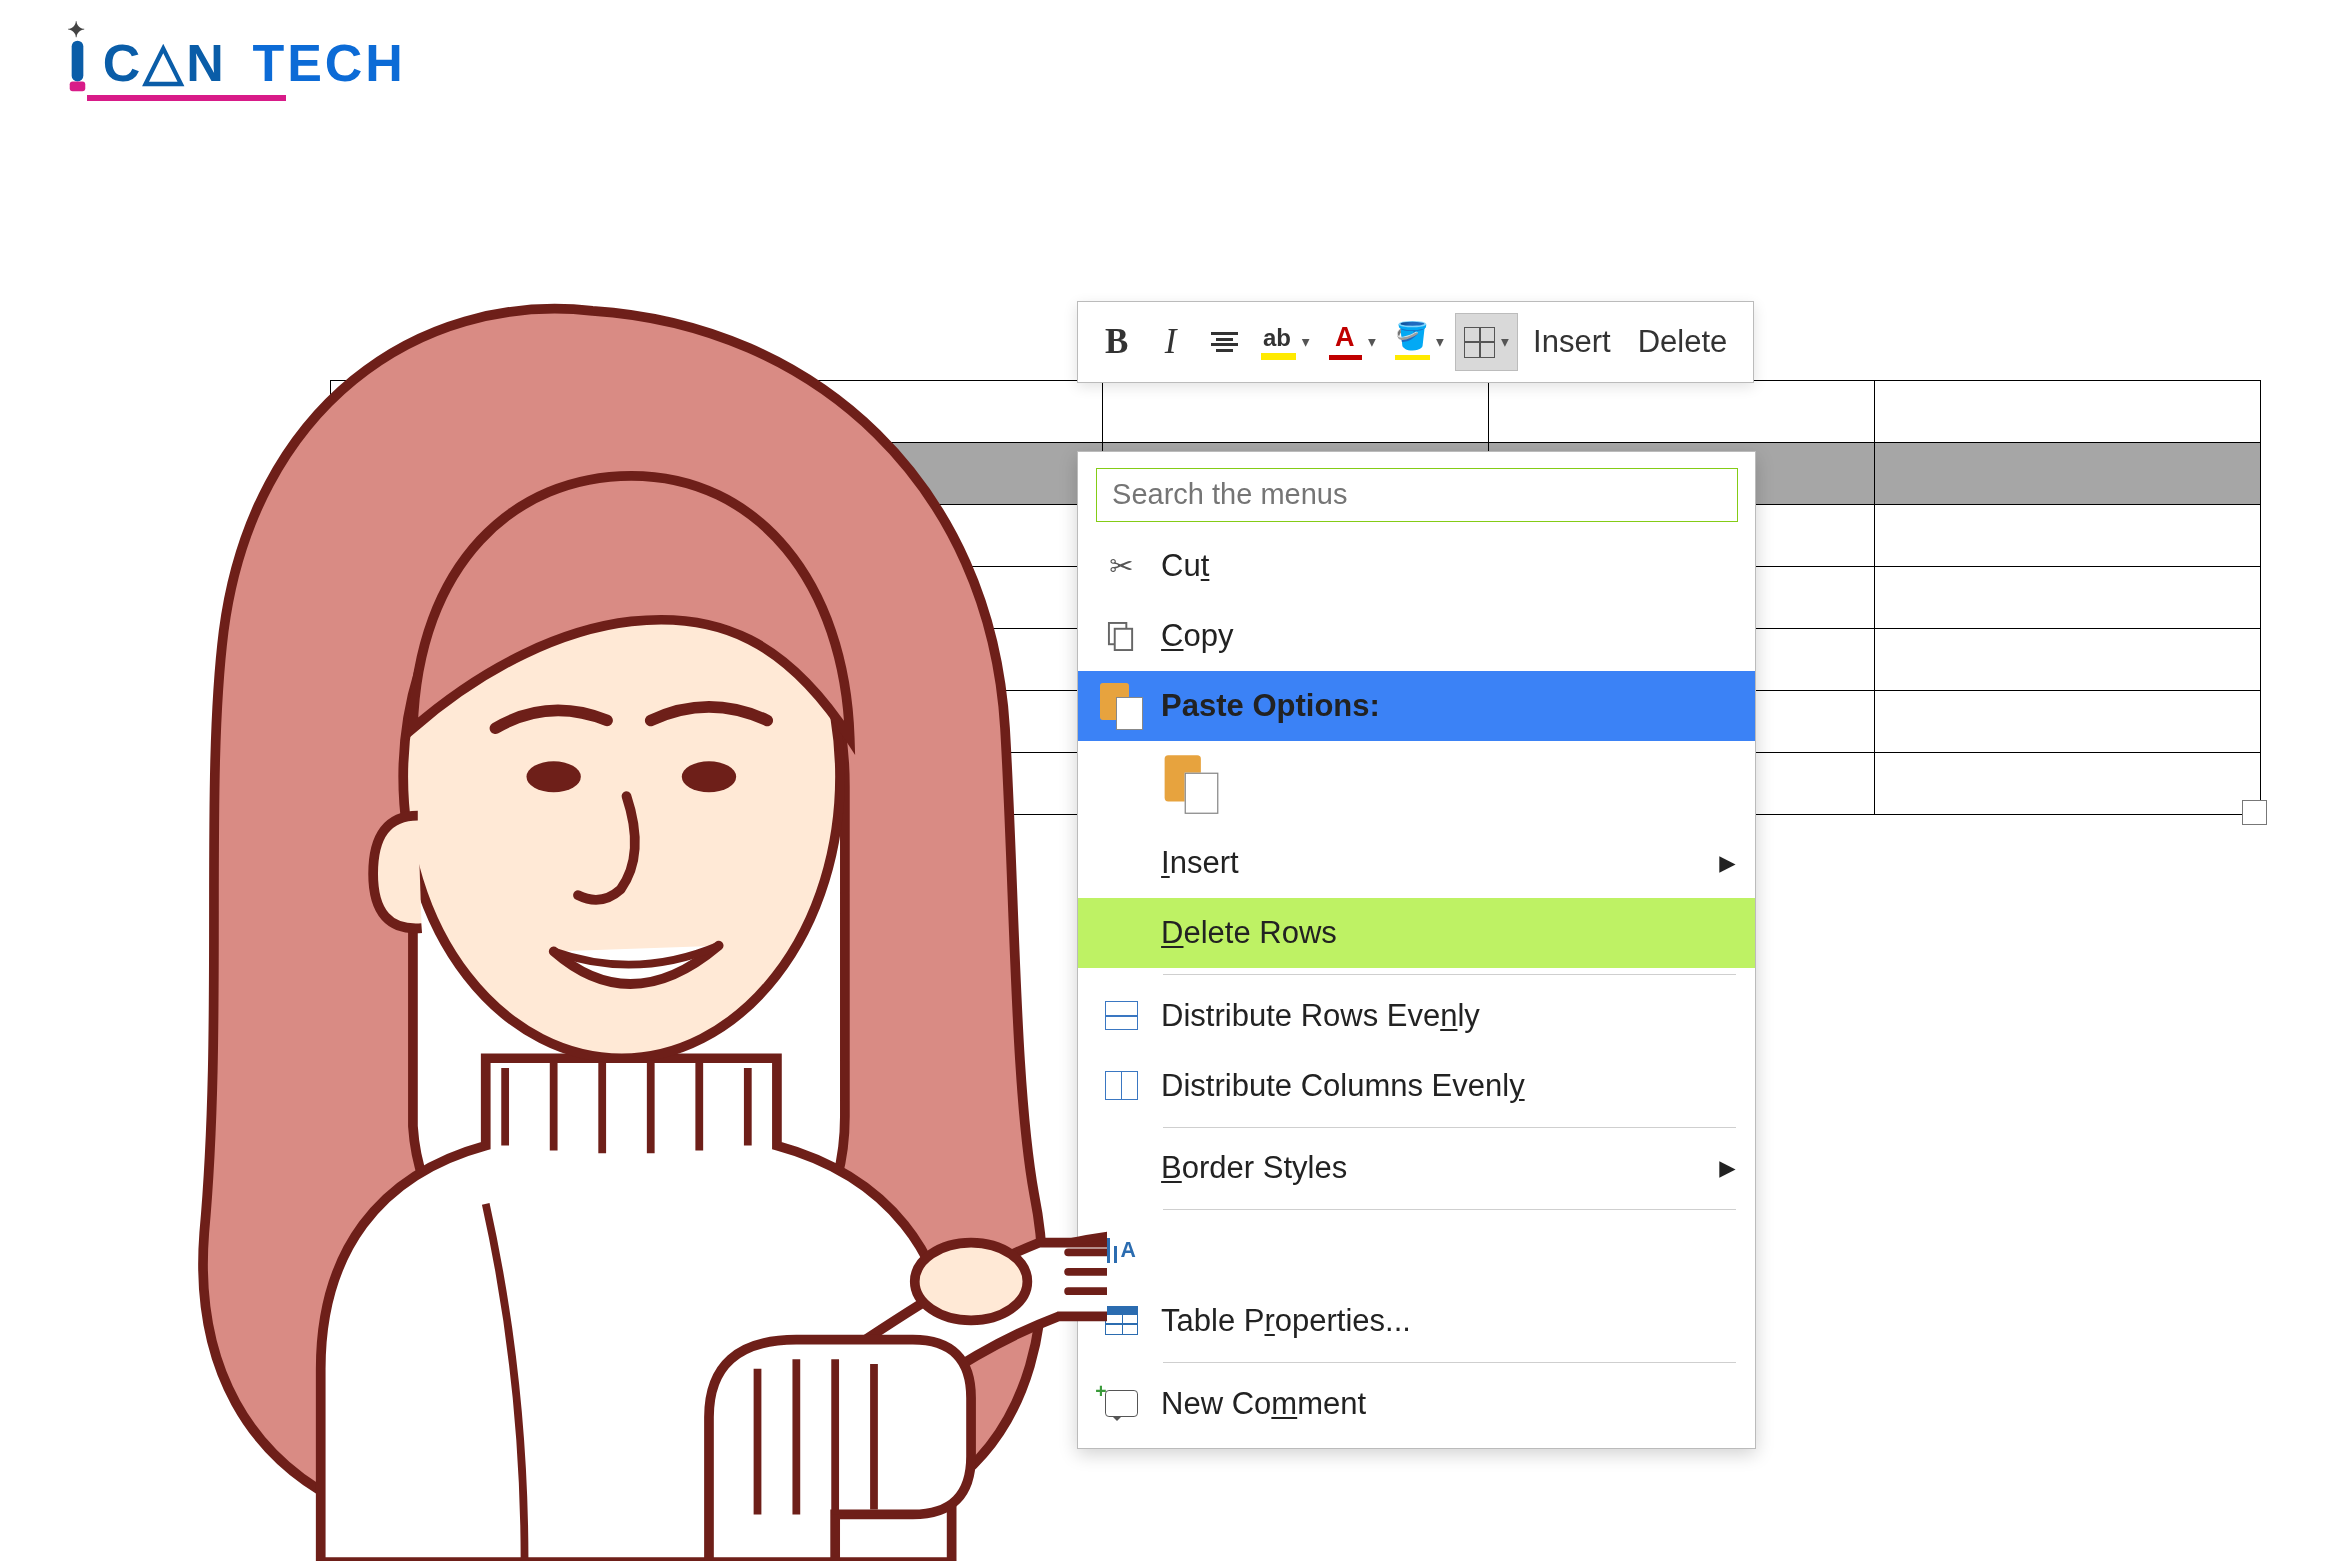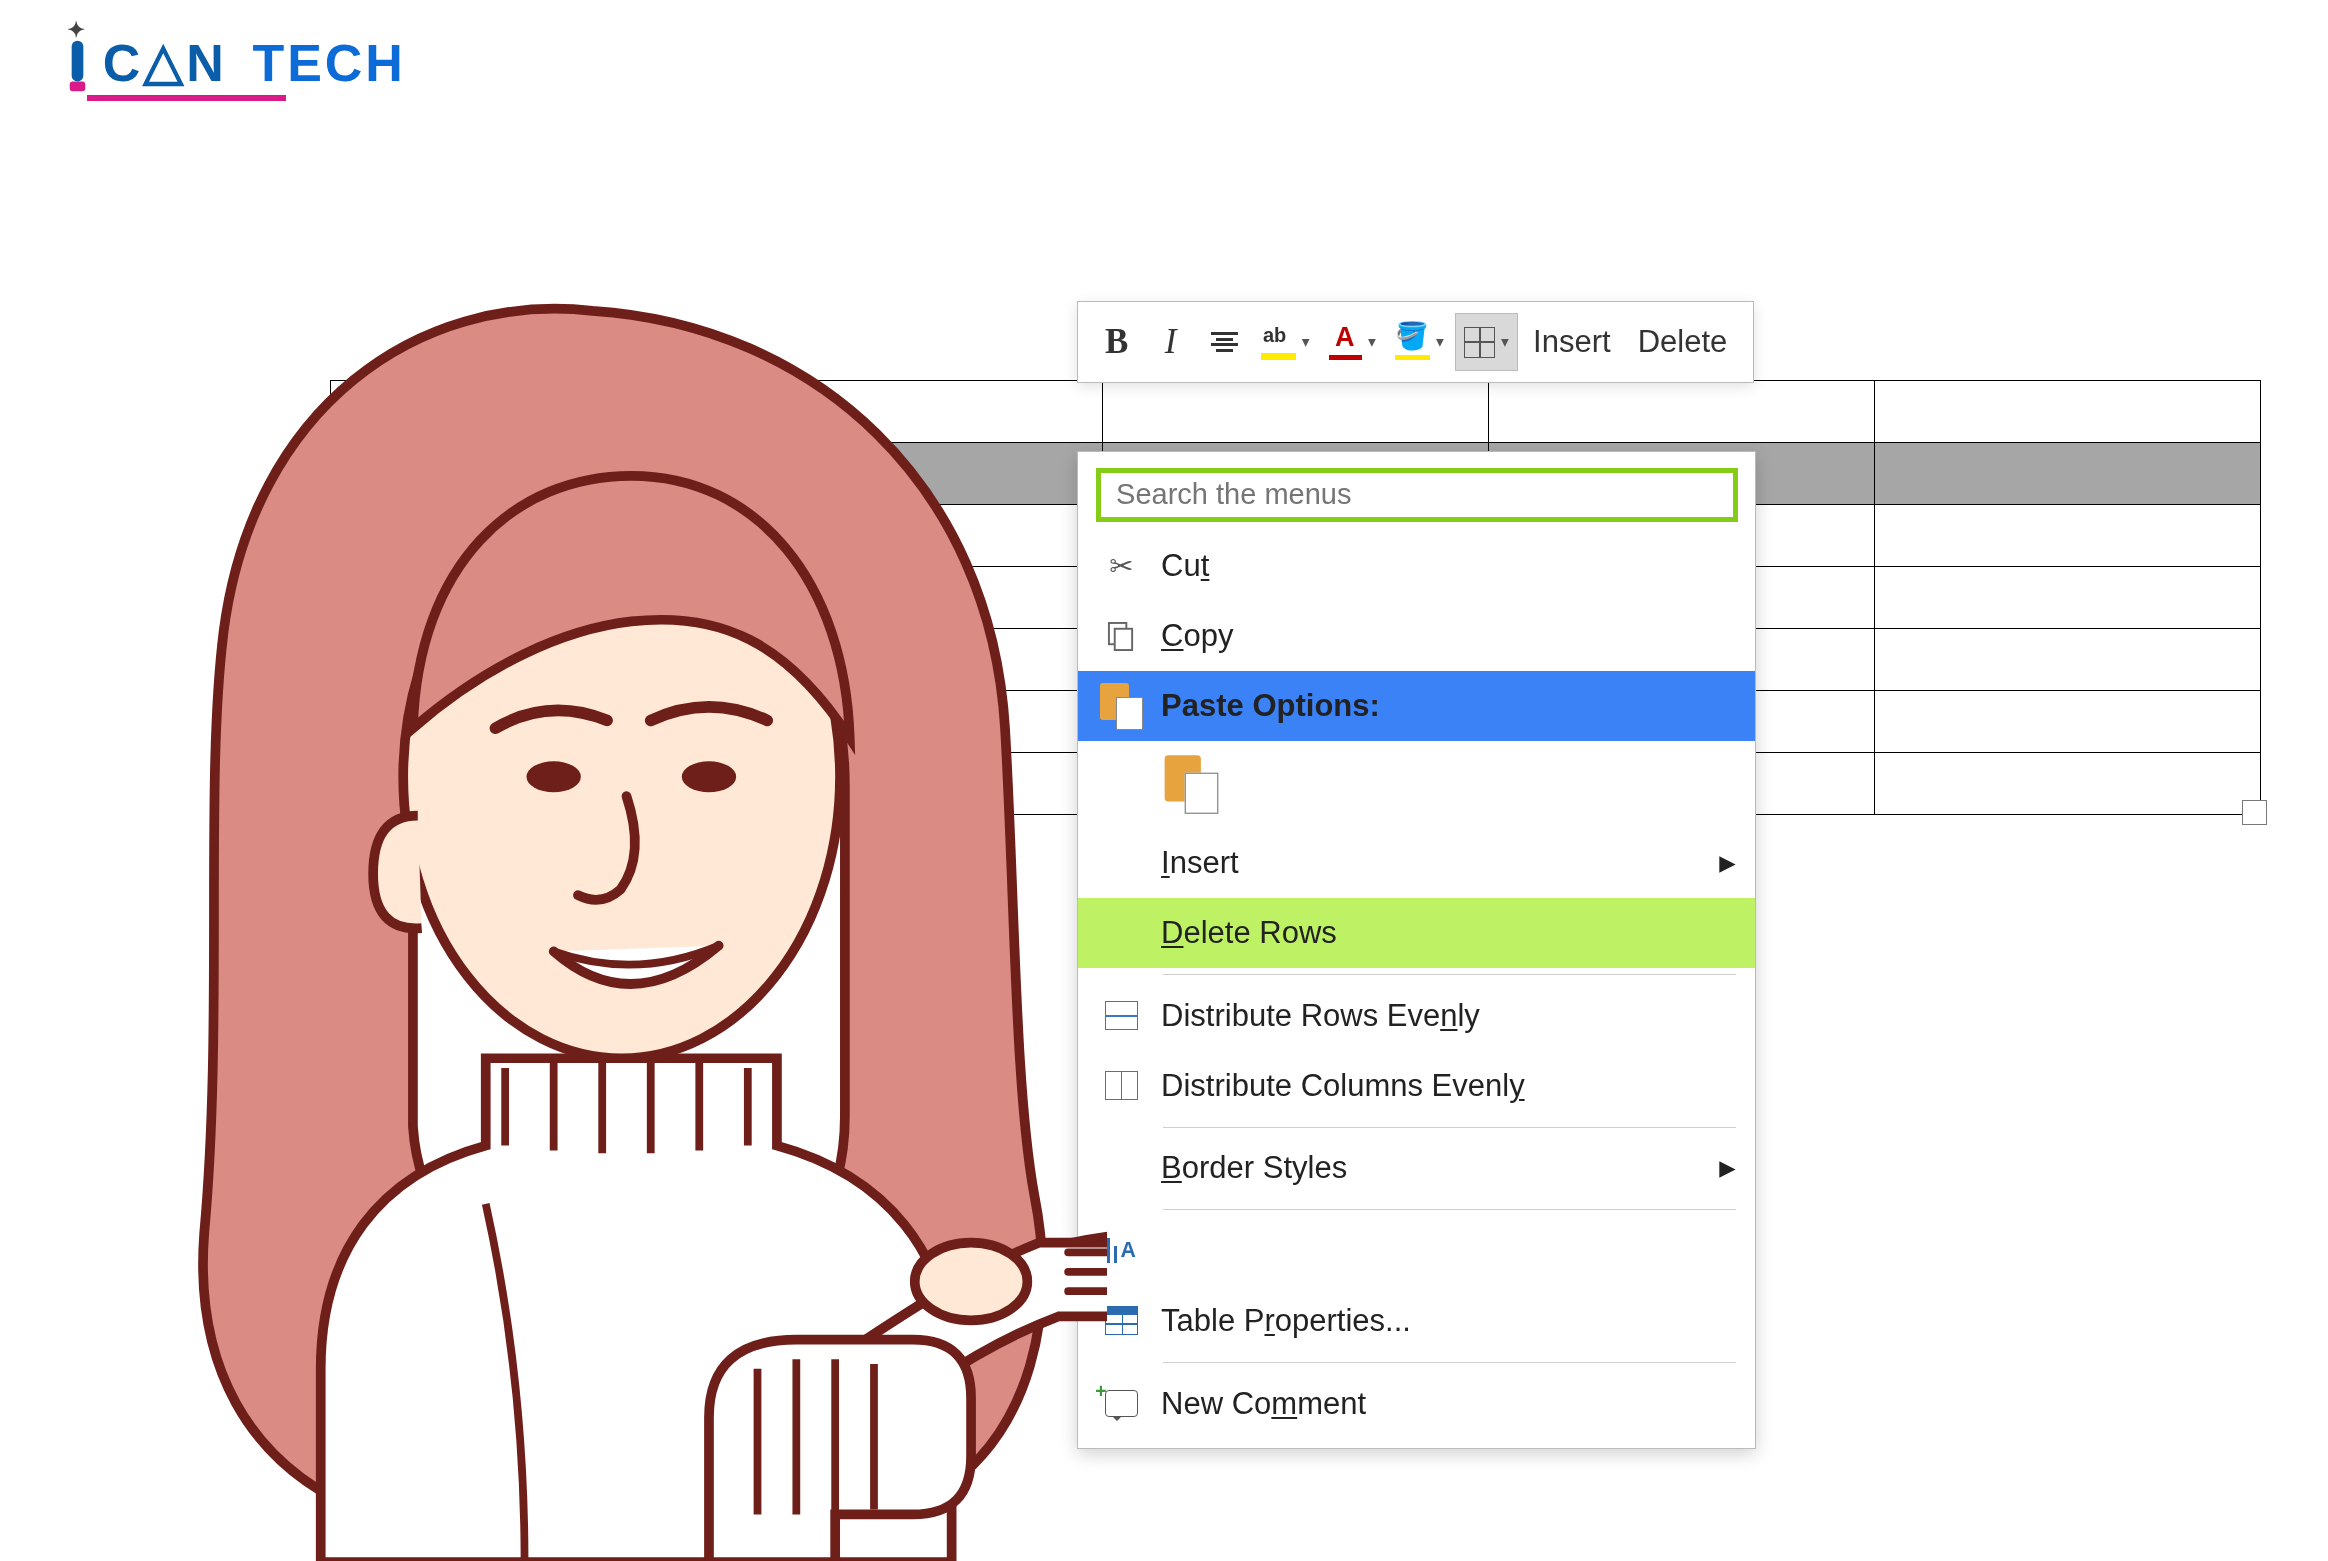--- a/index.html
+++ b/index.html
@@ -74,21 +74,21 @@
     font-size: 29px;
   }
   .mtbtn.active { background: #d9d9d9; border:1px solid #bcbcbc; }
   .mtbtn .dd { font-size: 15.5px; color:#555; margin-left:5.8px; }
   .mt-text { font-size: 31px; padding:0 11.6px; }
   .bold-b { font-weight: 800; font-family: "Times New Roman", serif; font-size: 35px; }
   .ital-i { font-style: italic; font-family: "Times New Roman", serif; font-size: 35px; }
   .center-lines span { display:block; width:27px; height:2.9px; background:#333; margin:2.9px auto; }
   .center-lines span.short { width:17.5px; }
   .hibox { position:relative; width:35px; height:29px; }
-  .hibox .ab { font-size:20px; font-weight:600; position:absolute; top:-3.9px; left:1.9px; }
+  .hibox .ab { font-size:24px; font-weight:600; position:absolute; top:-3.9px; left:1.9px; }
   .hibox .bar { position:absolute; bottom:-3.9px; left:0; width:35px; height:7.8px; background:#ffea00; }
   .fontA { position:relative; width:33px; height:33px; }
   .fontA .A { font-weight:700; font-size:27px; color:#c00000; position:absolute; left:5.8px; top:-3.9px;}
   .fontA .bar { position:absolute; bottom:-1.9px; left:0; width:33px; height:5.8px; background:#c00000; }
   .fill { position:relative; width:35px; height:33px; }
   .fill .bucket { font-size:27px; position:absolute; left:0; top:-5.8px; color:#333; }
   .fill .bar { position:absolute; bottom:-1.9px; left:0; width:35px; height:5.8px; background:#ffea00; }
   .gridicon { width:31px; height:31px; border:1.9px solid #555; position:relative; }
   .gridicon::before, .gridicon::after { content:""; position:absolute; background:#555; }
   .gridicon::before { left:50%; top:0; bottom:0; width:1.9px; transform:translateX(-1px); }
@@ -101,21 +101,21 @@
     top: 451px;
     width: 679px;
     background: #fff;
     border: 1px solid #bbb;
     box-shadow: 0 5.8px 17.5px rgba(0,0,0,.18);
     padding-bottom: 9.7px;
     z-index: 20;
   }
   .ctx-search {
     margin: 15.5px 17.5px 9.7px 17.5px;
-    border: 5px solid #84cc16;
+    border: 1px solid #84cc16;
     height: 54px;
     display: flex;
     align-items: center;
     padding: 0 13.6px;
   }
   .ctx-search input {
     border: none;
     outline: none;
     width: 100%;
     font-size: 29px;

